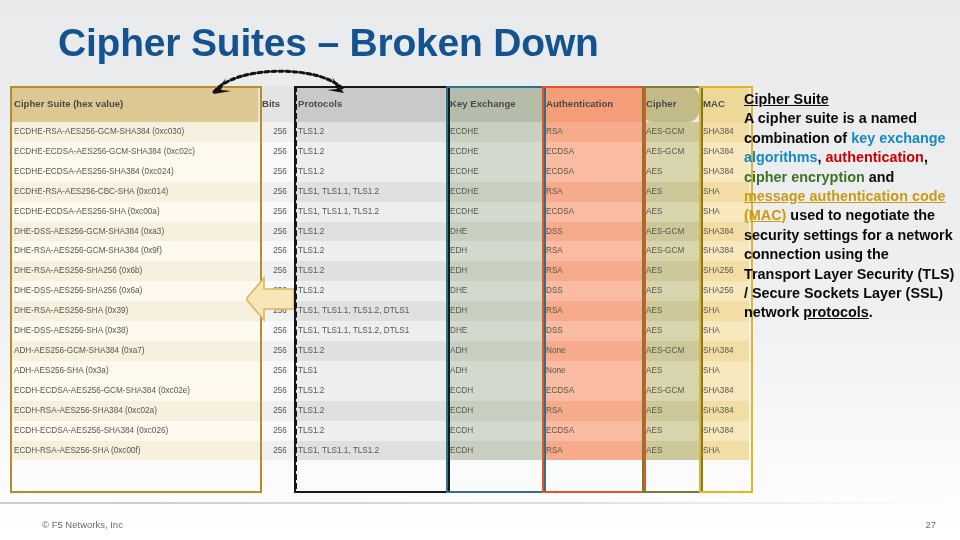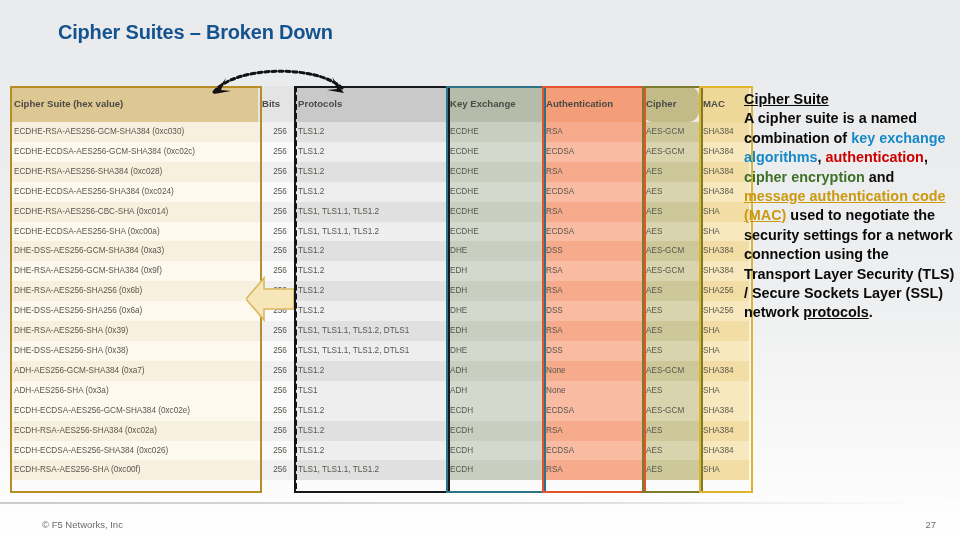--- a/index.html
+++ b/index.html
@@ -12,21 +12,21 @@
   #slide {
     position: relative;
     width: 960px; height: 540px;
     background: linear-gradient(180deg, #e9eaec 0%, #eeeff0 55%, #ffffff 100%);
     overflow: hidden;
   }
   
   #title {
     position: absolute;
     left: 58px; top: 21px;
-    font-size: 20px;
+    font-size: 39px;
     font-weight: bold;
     color: #14538f;
     letter-spacing: -0.2px;
     white-space: nowrap;
   }
   
   #tablewrap {
     position: absolute;
     left: 10px; top: 86px;
     width: 728px; height: 405px;
@@ -184,31 +184,20 @@
             <td class="cell-bits-a">
               <span class="bits-txt">256</span>
             </td>
             <td class="cell-proto-a">TLS1.2</td>
             <td class="cell-kx-a">ECDHE</td>
             <td class="cell-auth-a">ECDSA</td>
             <td class="cell-ciph-a">AES-GCM</td>
             <td class="cell-mac-a">SHA384</td>
           </tr>
           <tr>
-            <td class="cell-suite">ECDHE-RSA-AES256-SHA384 (0xc028)</td>
-            <td class="cell-bits">
-              <span class="bits-txt">256</span>
-            </td>
-            <td class="cell-proto">TLS1.2</td>
-            <td class="cell-kx">ECDHE</td>
-            <td class="cell-auth">RSA</td>
-            <td class="cell-ciph">AES</td>
-            <td class="cell-mac">SHA384</td>
-          </tr>
-          <tr>
             <td class="cell-suite-a">ECDHE-ECDSA-AES256-SHA384 (0xc024)</td>
             <td class="cell-bits-a">
               <span class="bits-txt">256</span>
             </td>
             <td class="cell-proto-a">TLS1.2</td>
             <td class="cell-kx-a">ECDHE</td>
             <td class="cell-auth-a">ECDSA</td>
             <td class="cell-ciph-a">AES</td>
             <td class="cell-mac-a">SHA384</td>
           </tr>

